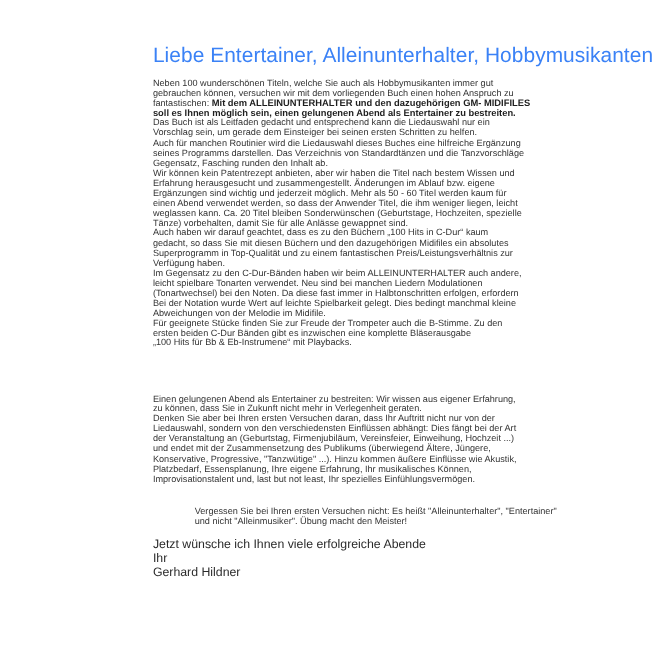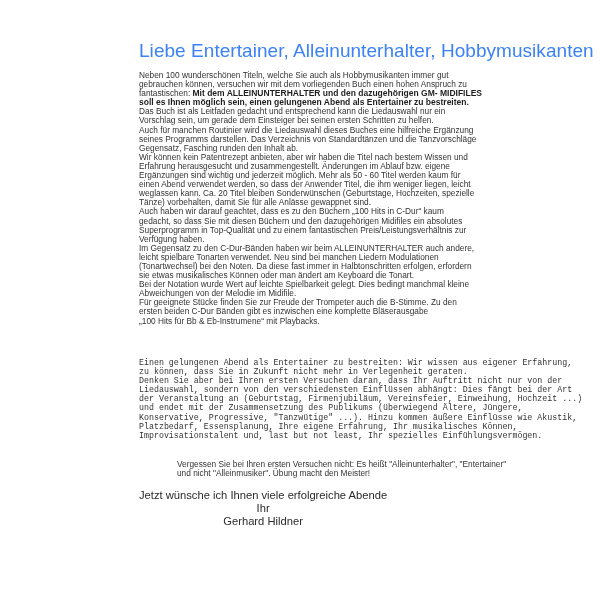--- a/index.html
+++ b/index.html
@@ -3,21 +3,21 @@
 <meta charset="utf-8">
 <style>
   html, body { margin: 0; padding: 0; background: #ffffff; }
   body { width: 600px; height: 600px; position: relative; overflow: hidden; font-family: "Liberation Sans", sans-serif; color: #2a2a2a; }
   .page { position: absolute; left: 0; top: 0; width: 600px; height: 600px; background: #ffffff; }
   .title { position: absolute; left: 139px; top: 40px; font-size: 19px; color: #3b82f6; white-space: nowrap; letter-spacing: 0.05px; }
   .body-block { position: absolute; left: 139px; white-space: nowrap; font-size: 8.3px; line-height: 9.1px; color: #333; }
   .line { display: block; height: 9.1px; }
   .bold { font-weight: bold; color: #1e1e1e; font-size: 8.5px; }
   .closing { position: absolute; left: 139px; top: 489px; font-size: 11.2px; line-height: 13.2px; color: #2a2a2a; white-space: nowrap; }
-  .closing .line { height: 13.2px; text-align: center; }
+  .closing .line { height: 13.2px; }
 </style>
 </head>
 <body>
 
 <div class="page">
   <div class="title">Liebe Entertainer, Alleinunterhalter, Hobbymusikanten ...</div>
 
   <div class="body-block" style="top:71px;">
     <span class="line">Neben 100 wunderschönen Titeln, welche Sie auch als Hobbymusikanten immer gut</span>
     <span class="line">gebrauchen können,  versuchen wir mit dem vorliegenden Buch einen hohen Anspruch zu</span>
@@ -34,29 +34,28 @@
     <span class="line">einen Abend verwendet werden, so dass der Anwender Titel, die ihm weniger liegen, leicht</span>
     <span class="line">weglassen kann. Ca. 20 Titel bleiben Sonderwünschen (Geburtstage, Hochzeiten, spezielle</span>
     <span class="line">Tänze) vorbehalten, damit Sie für alle Anlässe gewappnet sind.</span>
     <span class="line">Auch haben wir darauf geachtet, dass es zu den Büchern „100 Hits in C-Dur“ kaum</span>
     <span class="line">gedacht, so dass Sie mit diesen Büchern und den dazugehörigen Midifiles ein absolutes</span>
     <span class="line">Superprogramm in Top-Qualität und zu einem fantastischen Preis/Leistungsverhältnis zur</span>
     <span class="line">Verfügung haben.</span>
     <span class="line">Im Gegensatz zu den C-Dur-Bänden haben wir beim ALLEINUNTERHALTER auch andere,</span>
     <span class="line">leicht spielbare Tonarten verwendet. Neu sind bei manchen Liedern Modulationen</span>
     <span class="line">(Tonartwechsel) bei den Noten. Da diese fast immer in Halbtonschritten erfolgen, erfordern</span>
-    <span class="line">sie  etwas musikalisches Können oder man ändert am Keyboard die Tonart.</span>
     <span class="line">Bei der Notation wurde Wert auf leichte Spielbarkeit gelegt. Dies bedingt manchmal kleine</span>
     <span class="line">Abweichungen von der Melodie im Midifile.</span>
     <span class="line">Für geeignete Stücke finden Sie zur Freude der Trompeter auch die B-Stimme. Zu den</span>
     <span class="line">ersten beiden C-Dur Bänden gibt es inzwischen eine komplette Bläserausgabe</span>
     <span class="line">„100 Hits für Bb &amp; Eb-Instrumene“ mit Playbacks.</span>
   </div>
 
-  <div class="body-block" style="top:358px;font-family:Liberation Mono, monospace;">
+  <div class="body-block" style="top:358px;">
     <span class="line">Einen gelungenen Abend als Entertainer zu bestreiten: Wir wissen aus eigener Erfahrung,</span>
     <span class="line">zu können, dass Sie in Zukunft nicht mehr in Verlegenheit geraten.</span>
     <span class="line">Denken Sie aber bei Ihren ersten Versuchen daran, dass Ihr Auftritt nicht nur von der</span>
     <span class="line">Liedauswahl, sondern von den verschiedensten Einflüssen abhängt: Dies fängt bei der Art</span>
     <span class="line">der Veranstaltung an (Geburtstag, Firmenjubiläum, Vereinsfeier, Einweihung, Hochzeit ...)</span>
     <span class="line">und endet mit der Zusammensetzung des Publikums (überwiegend Ältere, Jüngere,</span>
     <span class="line">Konservative, Progressive, "Tanzwütige" ...). Hinzu kommen äußere Einflüsse wie Akustik,</span>
     <span class="line">Platzbedarf, Essensplanung, Ihre eigene Erfahrung, Ihr musikalisches Können,</span>
     <span class="line">Improvisationstalent und, last but not least, Ihr spezielles Einfühlungsvermögen.</span>
   </div>

